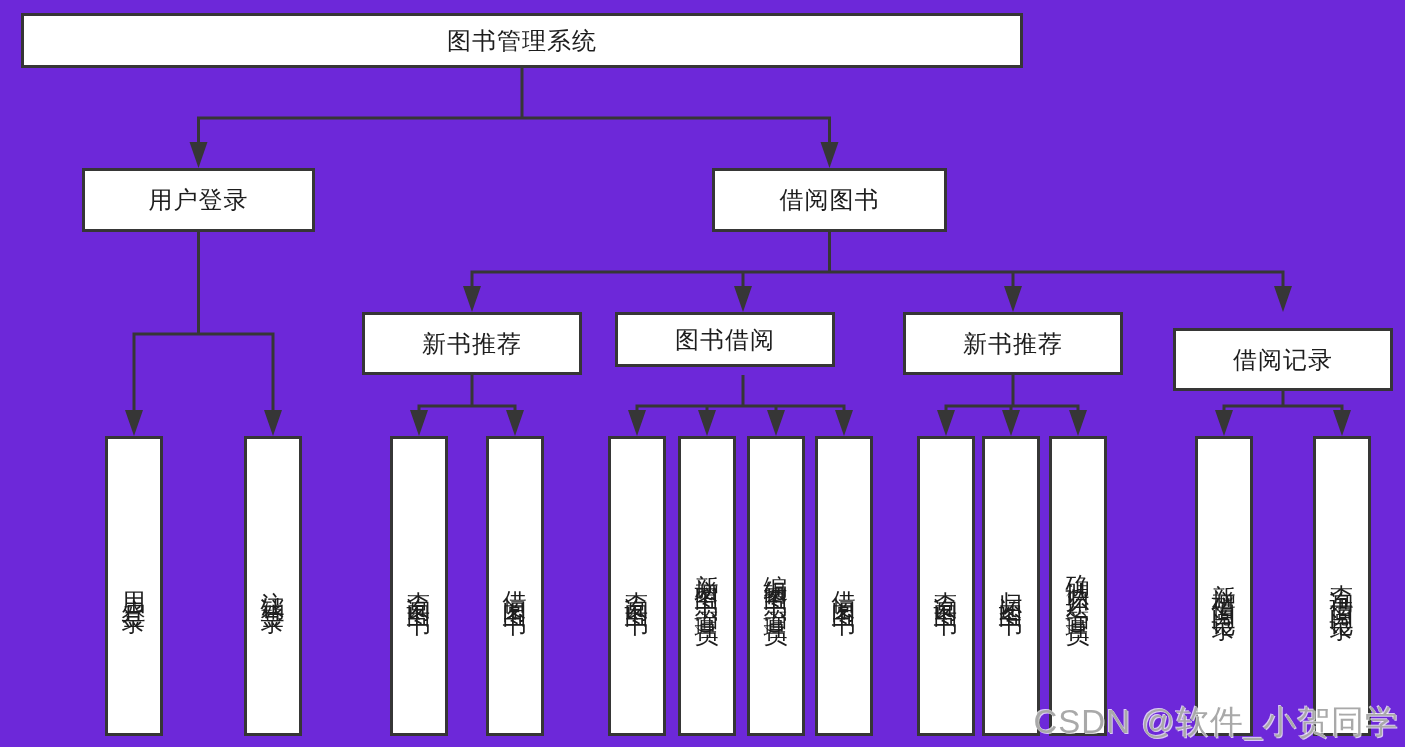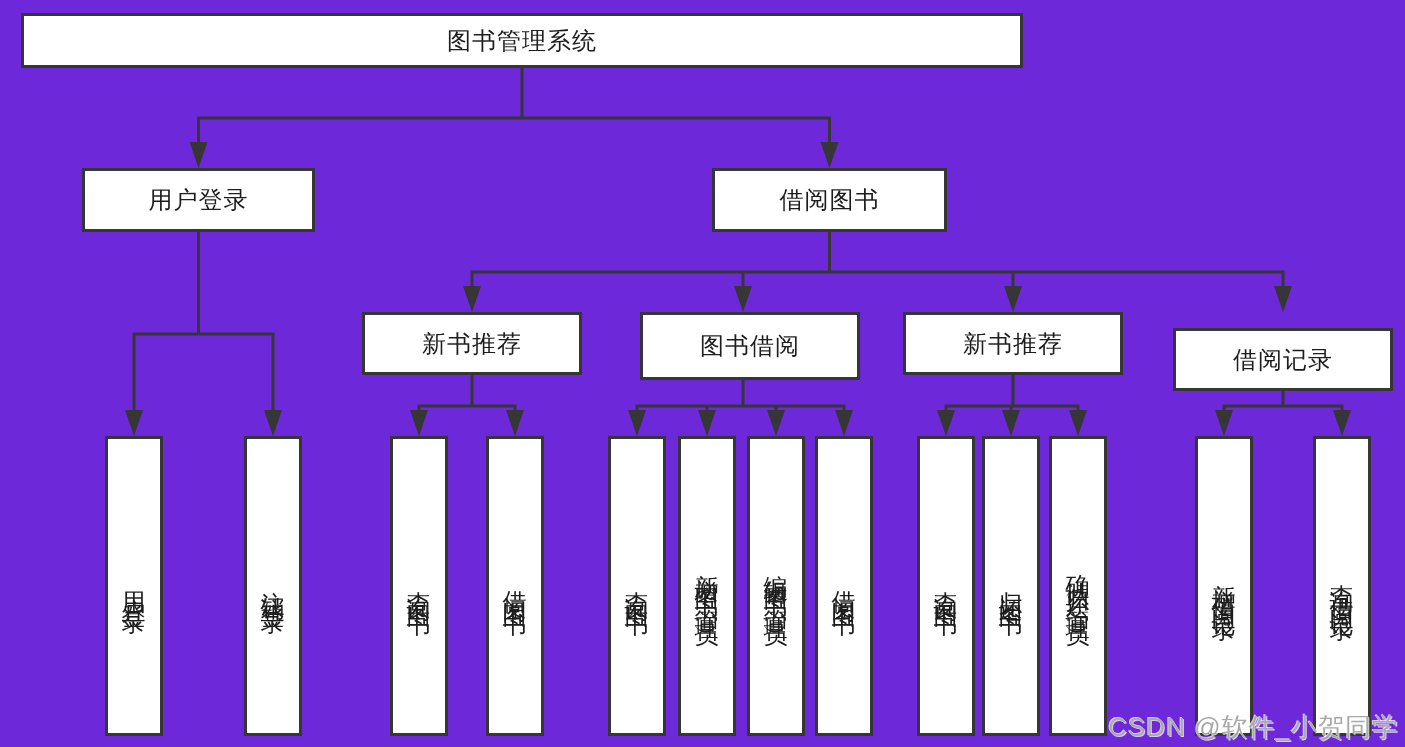--- a/index.html
+++ b/index.html
@@ -26,21 +26,21 @@
     writing-mode:vertical-rl;
     text-orientation:mixed;
     font-size:24px;
     line-height:1.05;
     letter-spacing:7px;
     white-space:nowrap;
   }
   .watermark{
     position:absolute;
     right:6px;bottom:2px;
-    font-size:26px;
+    font-size:33px;
     color:#a9a9a9;
     z-index:3;
     text-shadow:1px 1px 0 rgba(255,255,255,.75),-1px -1px 0 rgba(255,255,255,.75);
     letter-spacing:1px;
     margin-left:48px;
   }
 </style>
 </head>
 <body>
 
@@ -93,21 +93,21 @@
   <div class="node h" style="left:82px;top:168px;width:233px;height:64px">
     <span>用户登录</span>
   </div>
   <div class="node h" style="left:712px;top:168px;width:235px;height:64px">
     <span>借阅图书</span>
   </div>
 
   <div class="node h" style="left:362px;top:312px;width:220px;height:63px">
     <span>新书推荐</span>
   </div>
-  <div class="node h" style="left:640px;top:312px;width:220px;height:68px">
+  <div class="node h" style="left:615px;top:312px;width:220px;height:55px">
     <span>图书借阅</span>
   </div>
   <div class="node h" style="left:903px;top:312px;width:220px;height:63px">
     <span>新书推荐</span>
   </div>
   <div class="node h" style="left:1173px;top:328px;width:220px;height:63px">
     <span>借阅记录</span>
   </div>
 
   <div class="node leaf" style="left:105px">

